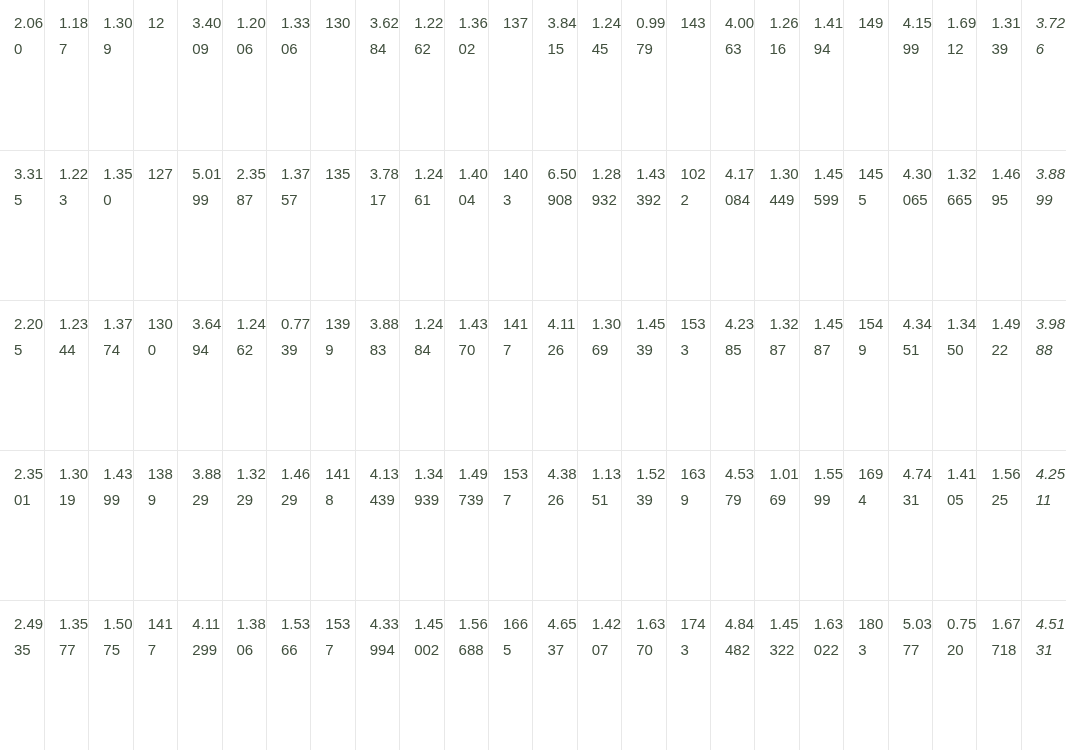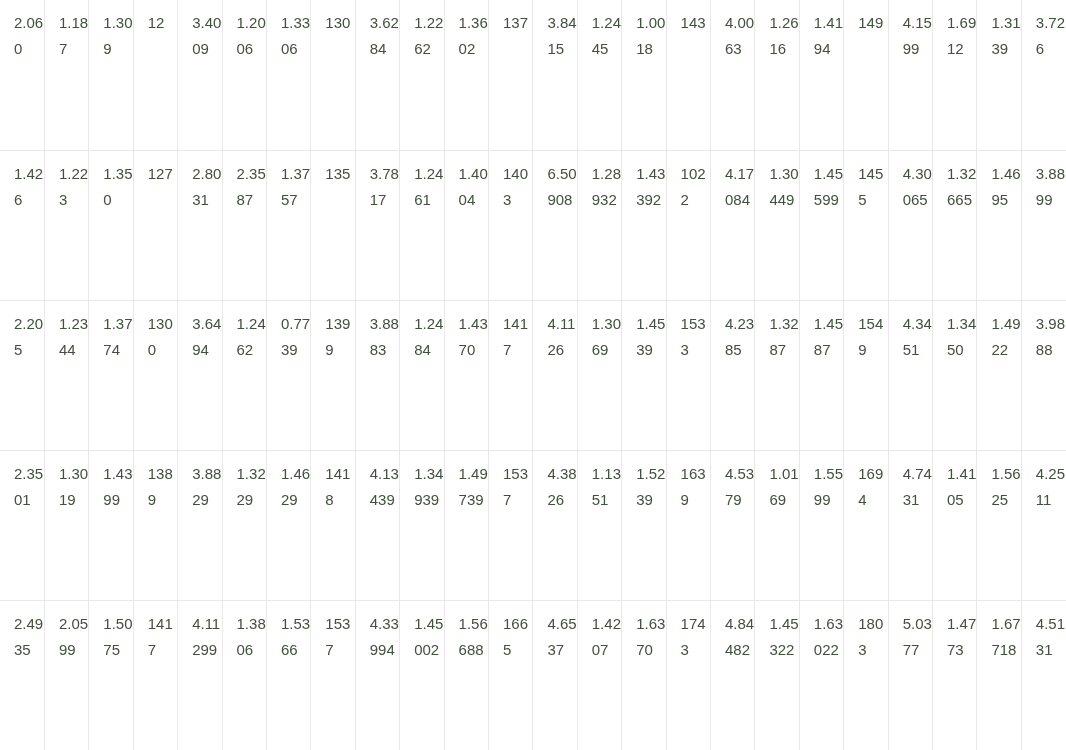--- a/index.html
+++ b/index.html
@@ -42,20 +42,21 @@
     word-break: break-all;
   }
   table.grid td.cell-pad {
     padding-left: 14px;
   }
   table.grid tr:last-child td {
     border-bottom: none;
   }
   table.grid td:last-child {
     border-right: none;
+    font-style: italic;
   }
 </style>
 </head>
 <body>
 
 <div class="sheet">
   <table class="grid">
     <tbody>
       <tr>
         <td class="cell-pad">2.060</td>
@@ -65,37 +66,37 @@
         <td class="cell-pad">3.4009</td>
         <td class="cell-pad">1.2006</td>
         <td class="cell-pad">1.3306</td>
         <td class="cell-pad">130</td>
         <td class="cell-pad">3.6284</td>
         <td class="cell-pad">1.2262</td>
         <td class="cell-pad">1.3602</td>
         <td class="cell-pad">137</td>
         <td class="cell-pad">3.8415</td>
         <td class="cell-pad">1.2445</td>
-        <td class="cell-pad">1.0018</td>
+        <td class="cell-pad">0.9979</td>
         <td class="cell-pad">143</td>
         <td class="cell-pad">4.0063</td>
         <td class="cell-pad">1.2616</td>
         <td class="cell-pad">1.4194</td>
         <td class="cell-pad">149</td>
         <td class="cell-pad">4.1599</td>
         <td class="cell-pad">1.6912</td>
         <td class="cell-pad">1.3139</td>
         <td class="cell-pad">3.726</td>
       </tr>
       <tr>
-        <td class="cell-pad">1.426</td>
+        <td class="cell-pad">3.315</td>
         <td class="cell-pad">1.223</td>
         <td class="cell-pad">1.350</td>
         <td class="cell-pad">127</td>
-        <td class="cell-pad">2.8031</td>
+        <td class="cell-pad">5.0199</td>
         <td class="cell-pad">2.3587</td>
         <td class="cell-pad">1.3757</td>
         <td class="cell-pad">135</td>
         <td class="cell-pad">3.7817</td>
         <td class="cell-pad">1.2461</td>
         <td class="cell-pad">1.4004</td>
         <td class="cell-pad">1403</td>
         <td class="cell-pad">6.50908</td>
         <td class="cell-pad">1.28932</td>
         <td class="cell-pad">1.43392</td>
@@ -156,39 +157,39 @@
         <td class="cell-pad">1.0169</td>
         <td class="cell-pad">1.5599</td>
         <td class="cell-pad">1694</td>
         <td class="cell-pad">4.7431</td>
         <td class="cell-pad">1.4105</td>
         <td class="cell-pad">1.5625</td>
         <td class="cell-pad">4.2511</td>
       </tr>
       <tr>
         <td class="cell-pad">2.4935</td>
-        <td class="cell-pad">2.0599</td>
+        <td class="cell-pad">1.3577</td>
         <td class="cell-pad">1.5075</td>
         <td class="cell-pad">1417</td>
         <td class="cell-pad">4.11299</td>
         <td class="cell-pad">1.3806</td>
         <td class="cell-pad">1.5366</td>
         <td class="cell-pad">1537</td>
         <td class="cell-pad">4.33994</td>
         <td class="cell-pad">1.45002</td>
         <td class="cell-pad">1.56688</td>
         <td class="cell-pad">1665</td>
         <td class="cell-pad">4.6537</td>
         <td class="cell-pad">1.4207</td>
         <td class="cell-pad">1.6370</td>
         <td class="cell-pad">1743</td>
         <td class="cell-pad">4.84482</td>
         <td class="cell-pad">1.45322</td>
         <td class="cell-pad">1.63022</td>
         <td class="cell-pad">1803</td>
         <td class="cell-pad">5.0377</td>
-        <td class="cell-pad">1.4773</td>
+        <td class="cell-pad">0.7520</td>
         <td class="cell-pad">1.67718</td>
         <td class="cell-pad">4.5131</td>
       </tr>
     </tbody>
   </table>
 </div>
 
 </body></html>

